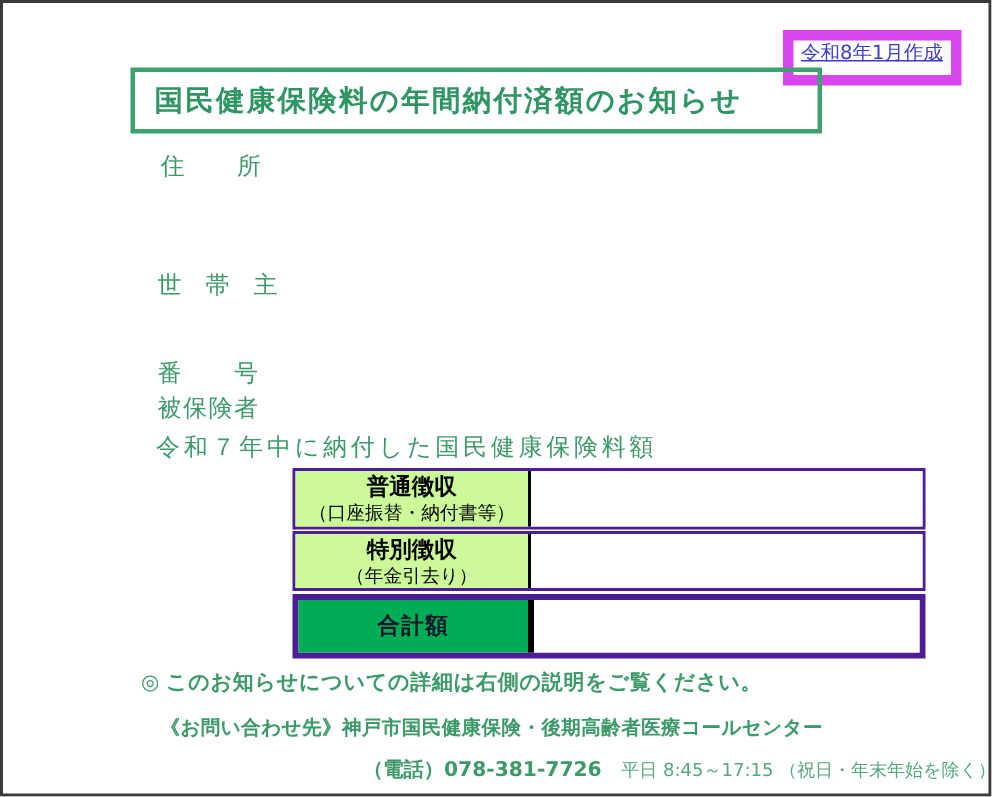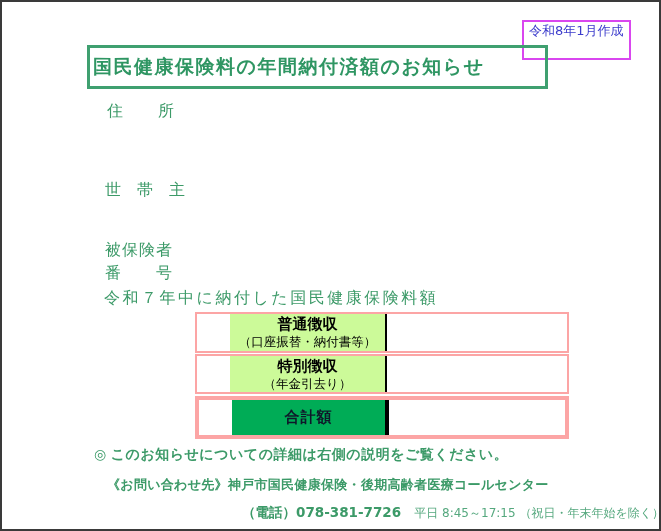--- a/index.html
+++ b/index.html
@@ -9,36 +9,37 @@
     box-sizing:border-box;
     background:#ffffff;
     border:2px solid #3a3a3a;
     font-family:"Liberation Serif","DejaVu Serif",serif;
     overflow:hidden;
   }
   .abs{position:absolute;}
   
   .created-box{
     left:520px;top:18px;
-    border:2px solid #d946ef;
-    padding:1px 5px 19px 5px;
+    border:7px solid #d946ef;
+    padding:1px 5px 6px 5px;
     font-family:"DejaVu Sans","Liberation Sans",sans-serif;
     font-size:13px;line-height:16px;
     color:#3c3ccc;
+    text-decoration:underline;
     white-space:nowrap;
   }
   
   .title-box{
     left:85px;top:43px;width:461px;height:44px;
     box-sizing:border-box;
     border:3px solid #3fa070;
     display:flex;align-items:center;
   }
   .title-box h1{
-    margin:0;padding-left:3px;
+    margin:0;padding-left:13px;
     font-size:19px;font-weight:600;
     letter-spacing:1.5px;
     color:#2f9663;
     white-space:nowrap;
   }
   .green-label{
     color:#3c9a68;
     font-size:16px;
     letter-spacing:1px;
     white-space:nowrap;
@@ -47,27 +48,26 @@
   .lbl-householder{left:103px;top:178px;letter-spacing:6px;}
   .lbl-insured{left:103px;top:236px;line-height:23px;}
   .caption{
     left:102px;top:286px;
     color:#3c9a68;
     font-size:16px;letter-spacing:2.5px;
     white-space:nowrap;
   }
   
   .t-row{
-    left:193px;width:374px;
+    left:193px;width:422px;
     box-sizing:border-box;
     display:flex;
-    border:2px solid #fca5a5;
+    border:2px solid #4c1d95;
     background:#fff;
     font-family:"DejaVu Sans","Liberation Sans",sans-serif;
-    padding-left:33px;
   }
   .t-row.r1{top:310px;height:41px;}
   .t-row.r2{top:352px;height:40px;text-align:right;}
   .t-row.r3{top:394px;height:43px;border-width:4px;}
   .t-head{
     box-sizing:border-box;
     width:157px;flex:0 0 157px;
     border-right:2px solid #000;
     background:#ccfa99;
     display:flex;flex-direction:column;
@@ -112,22 +112,22 @@
 
   <div class="abs title-box">
     <h1>国民健康保険料の年間納付済額のお知らせ</h1>
   </div>
 
   <div class="abs green-label lbl-address">住　　所</div>
 
   <div class="abs green-label lbl-householder">世 帯 主</div>
 
   <div class="abs green-label lbl-insured">
+    <div>番　　号</div>
     <div>被保険者</div>
-    <div>番　　号</div>
   </div>
 
   <div class="abs caption">令和７年中に納付した国民健康保険料額</div>
 
   <div class="abs t-row r1">
     <div class="t-head">
       <div class="t-label">普通徴収</div>
       <div class="t-sub">（口座振替・納付書等）</div>
     </div>
     <div class="t-val"></div>

